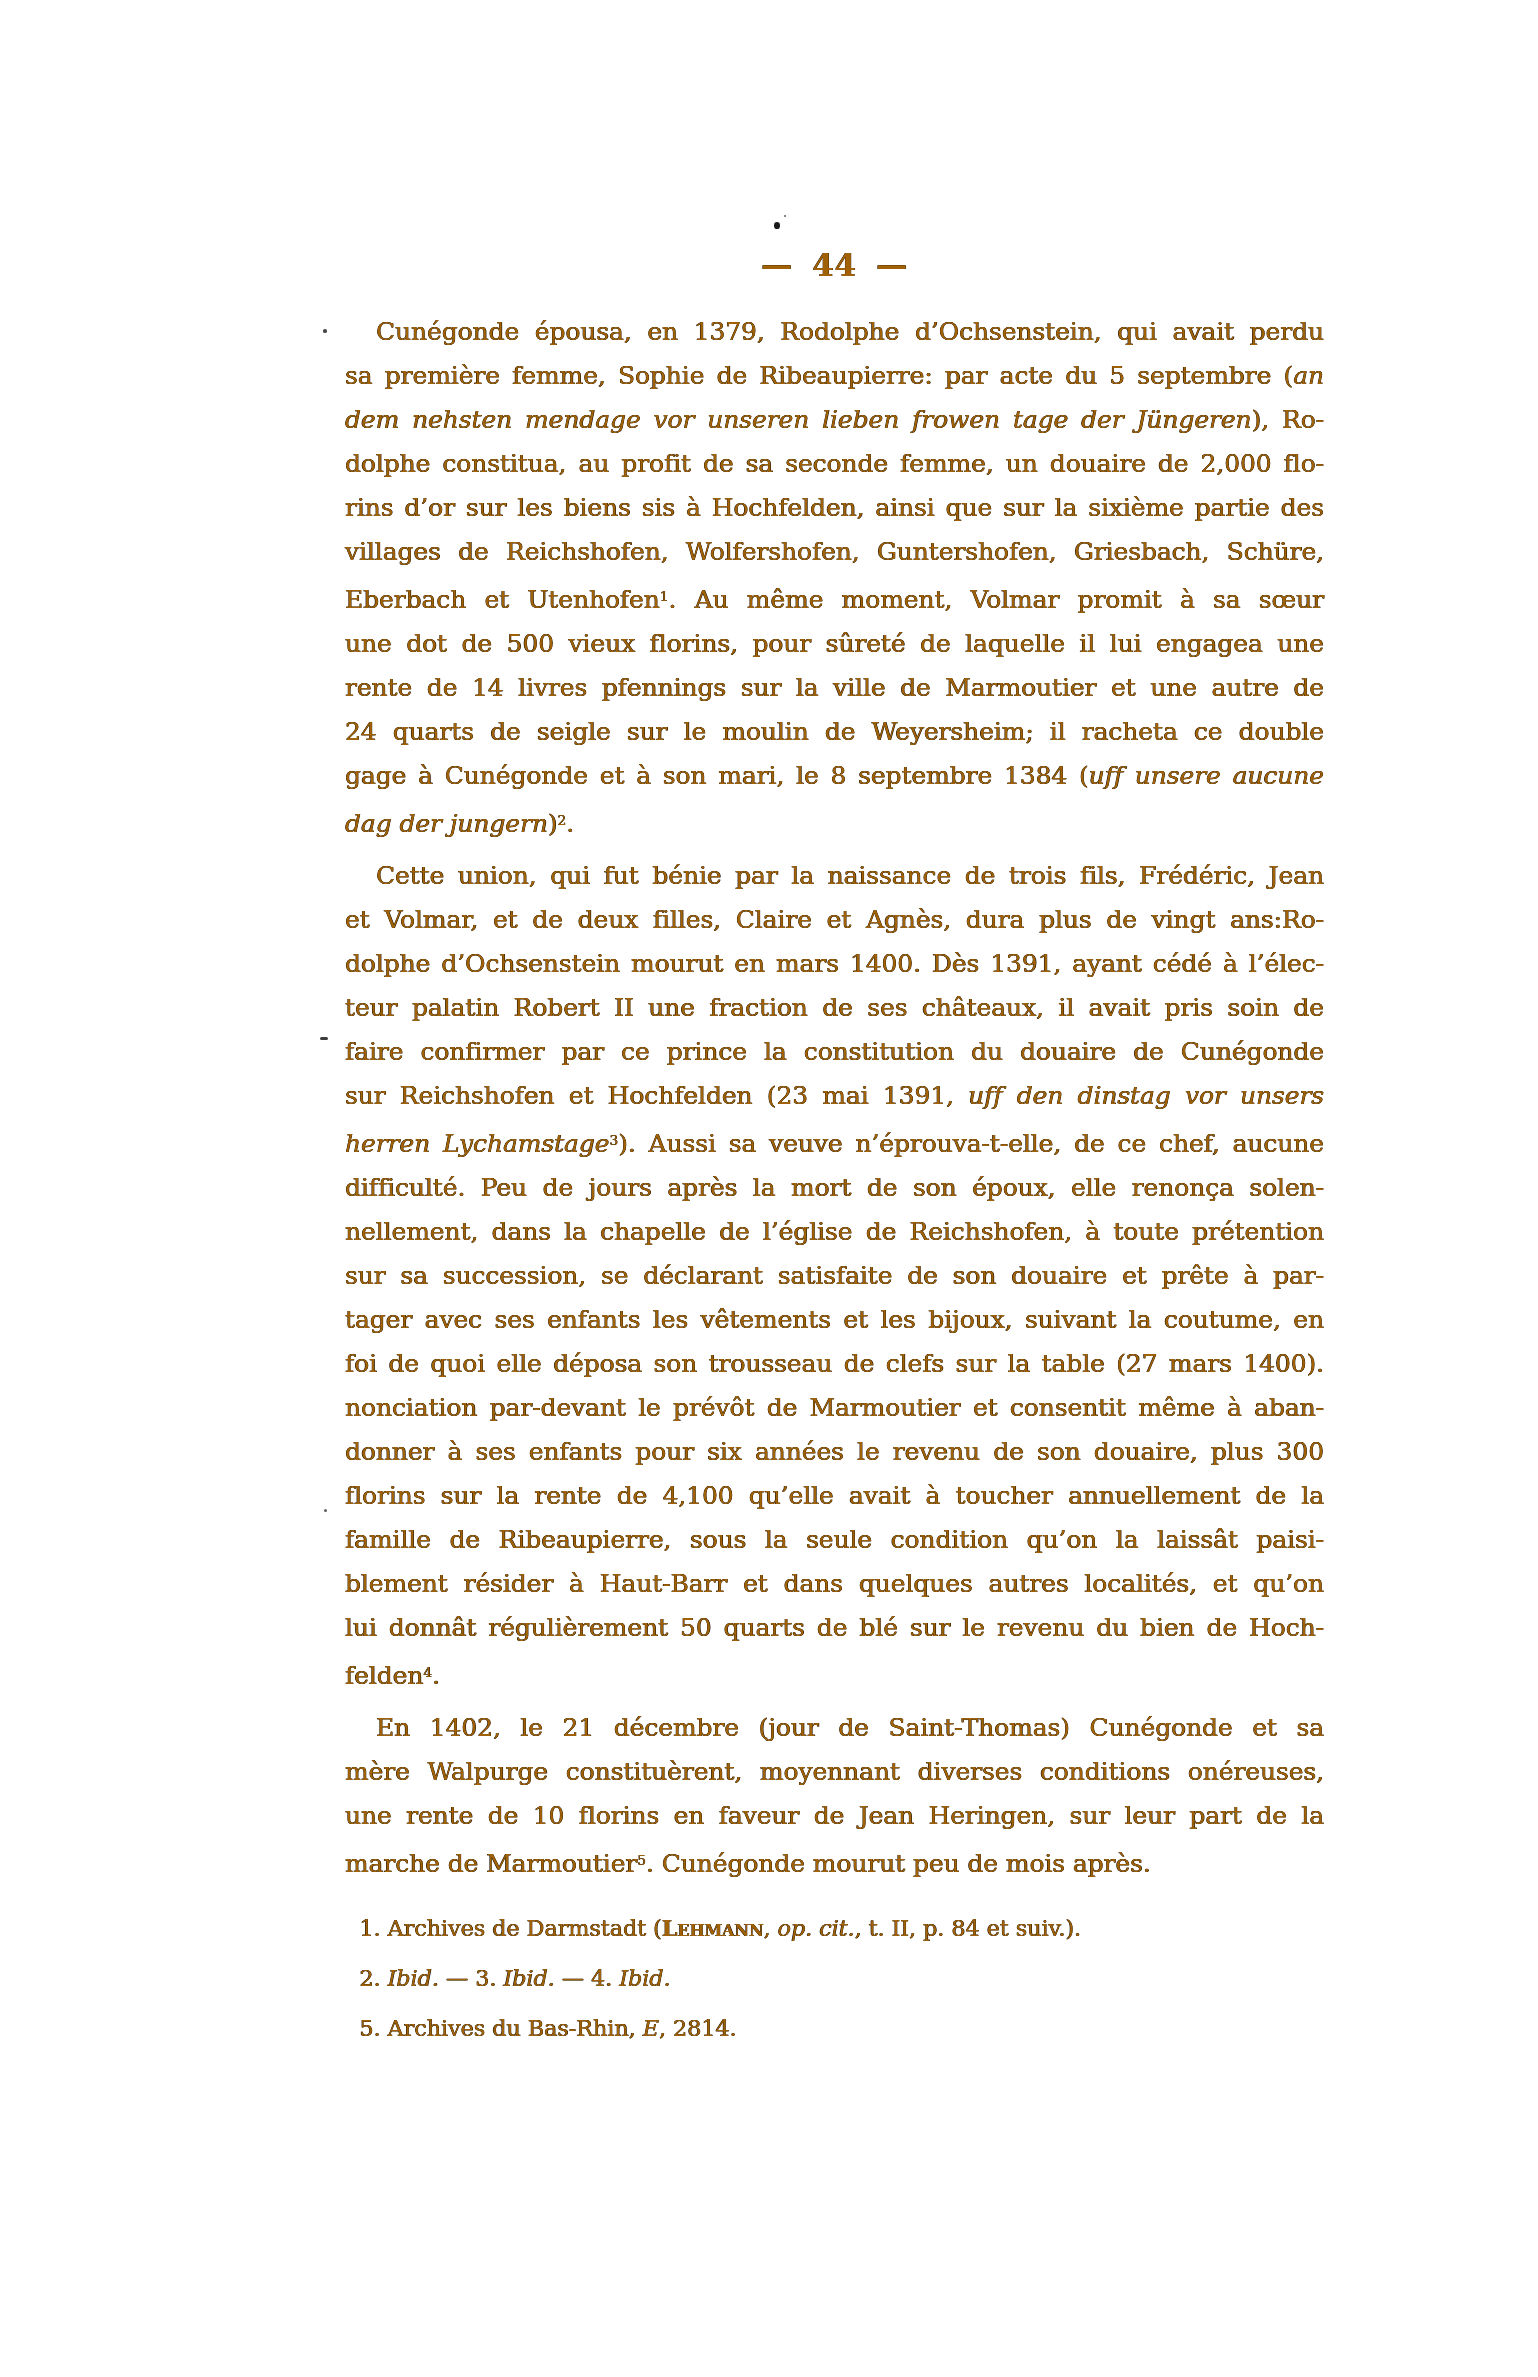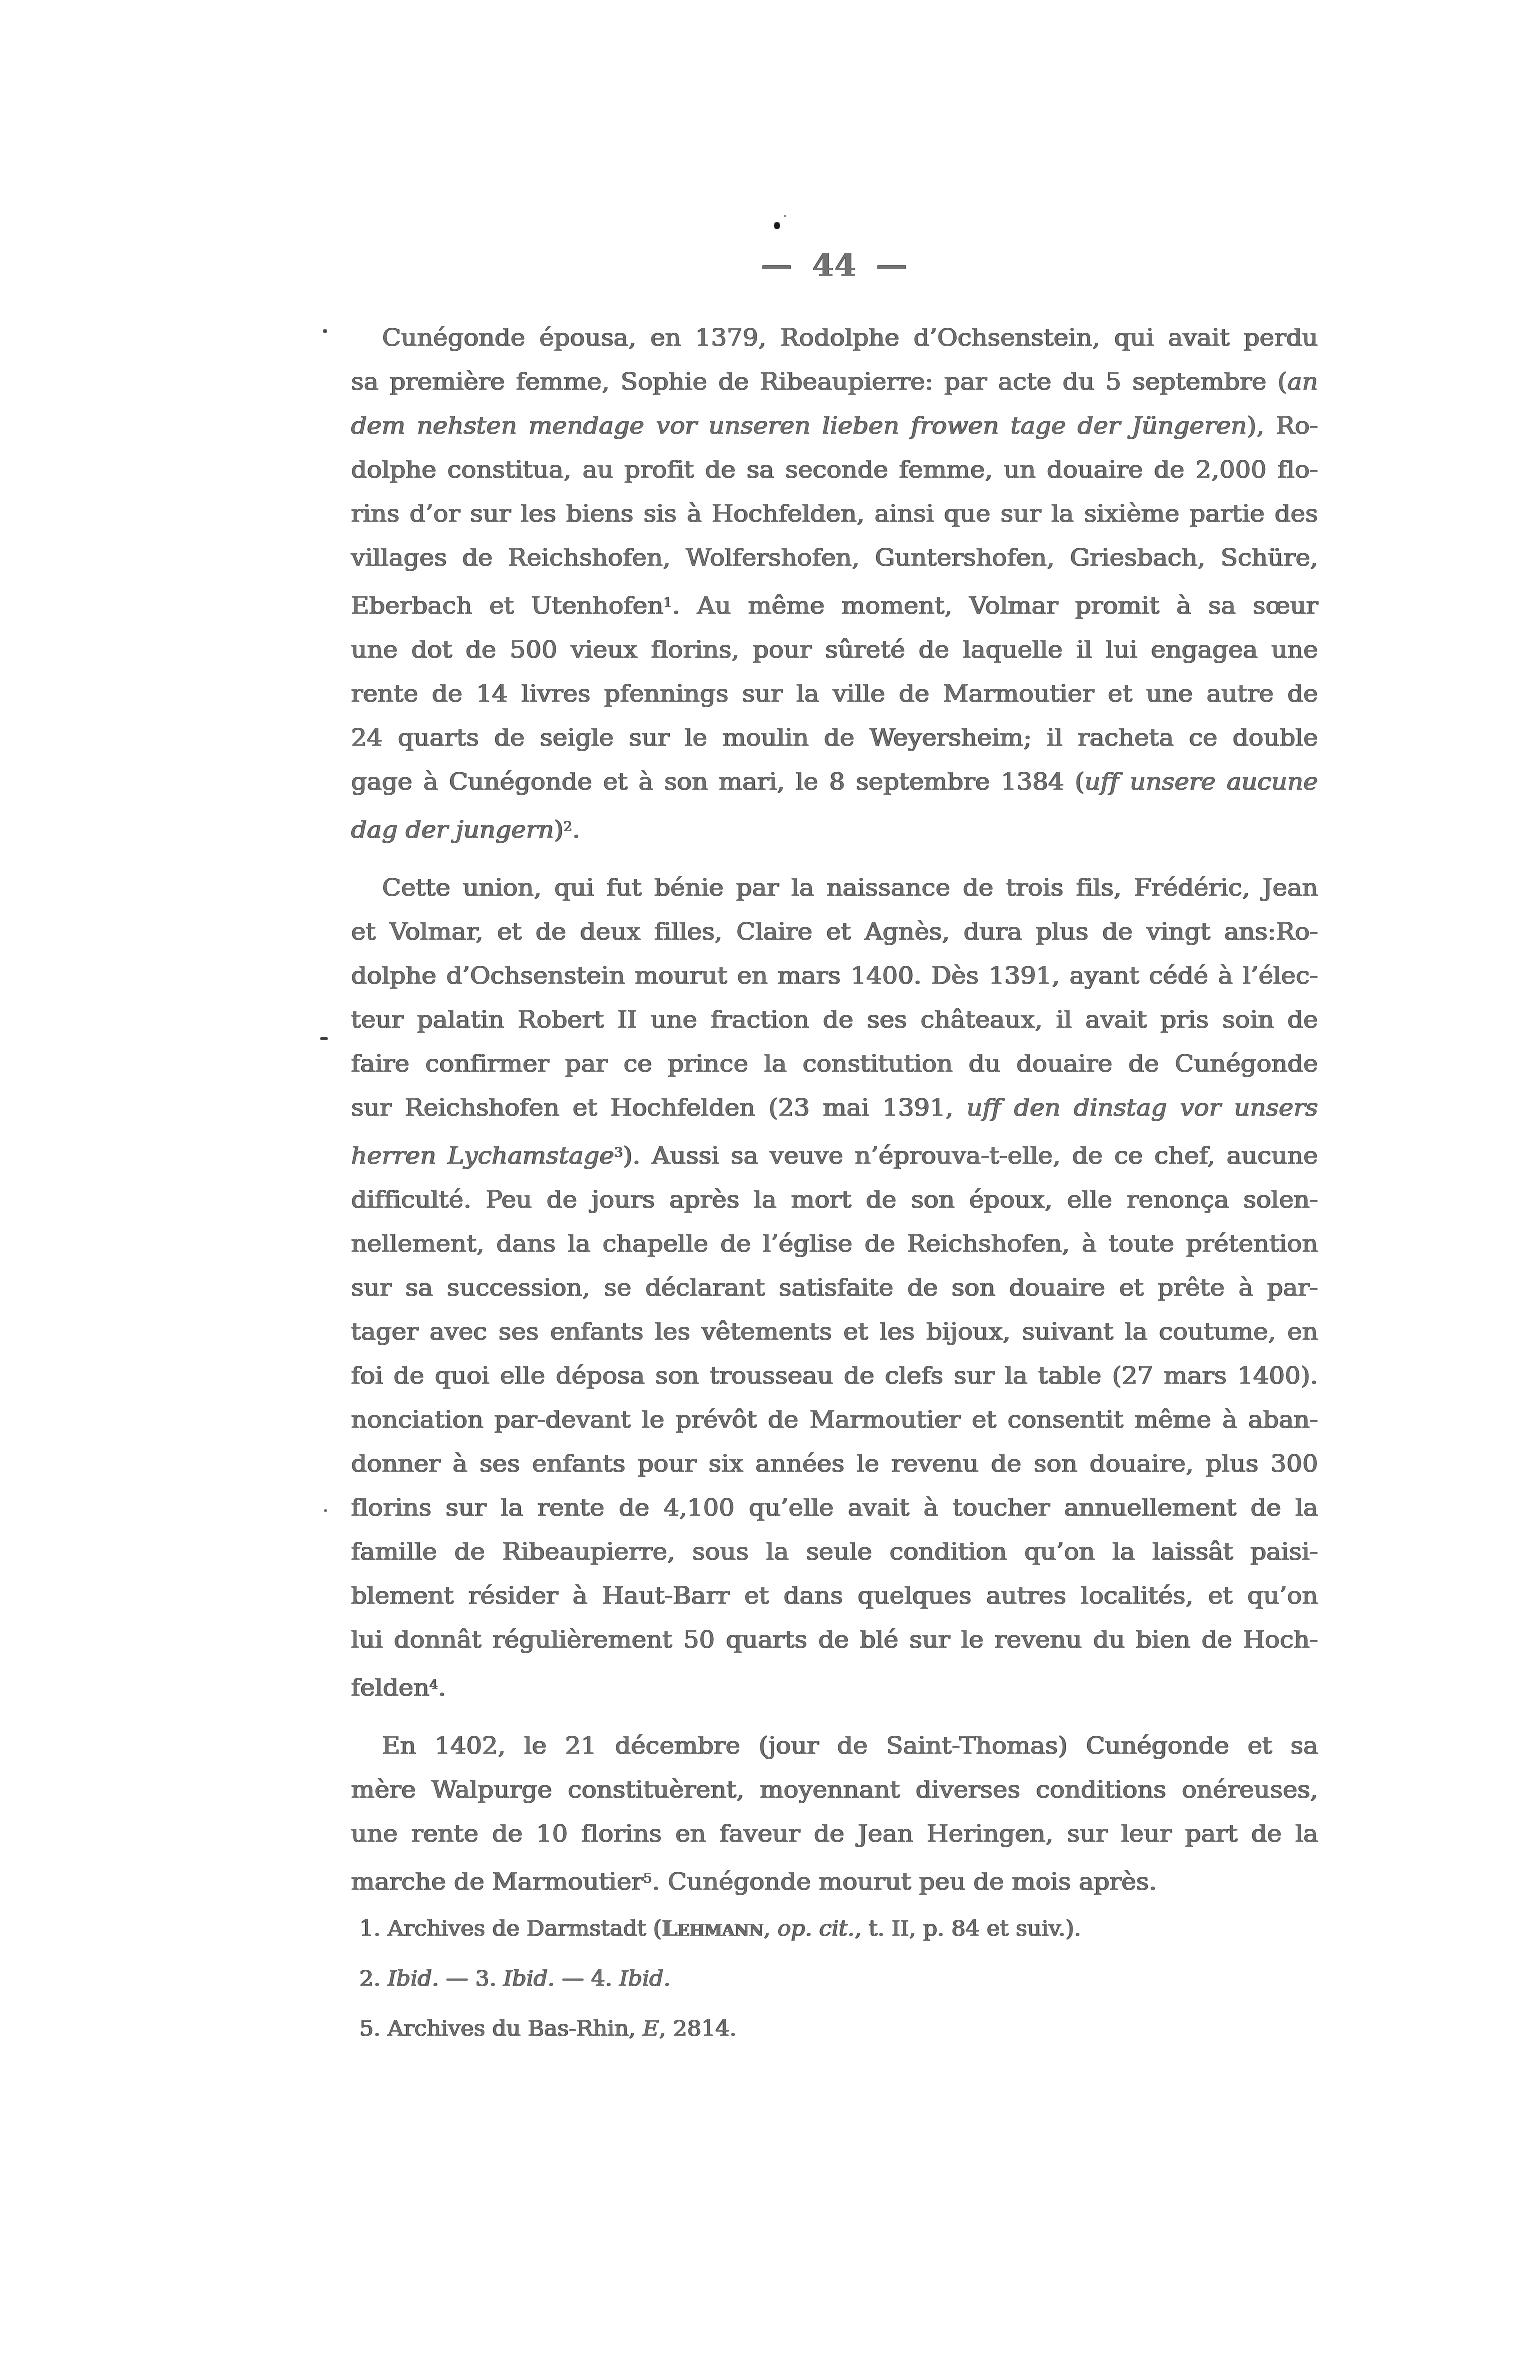--- a/index.html
+++ b/index.html
@@ -2,35 +2,35 @@
 <html style="font-size:12px"><head>
 <meta charset="utf-8">
 <title>Document</title>
 <style>
   html,body{margin:0;padding:0;background:#ffffff;}
   .page{
     position:relative;
     width:1538px;height:2377px;
     background:#ffffff;
     font-family:"DejaVu Serif","Liberation Serif",serif;
-    color:#737373;
+    color:#a16207;
     overflow:hidden;
   }
   .ink{ text-shadow:0.3px 0 0 #000, -0.3px 0 0 #000; }
   .pagenum{
     position:absolute;left:337px;top:247px;width:995px;
     text-align:center;font-size:31px;font-weight:bold;
     letter-spacing:0.7px;white-space:nowrap;
   }
   .pagenum .dash{margin:0 19.4px;font-weight:bold;}
   .bodytext{
     position:absolute;left:337px;top:302px;width:995px;
     font-size:25px;line-height:44px;letter-spacing:-0.1px;
   }
-  .para{margin:14px;}
+  .para{margin:8px;}
   .para + .para{margin-top:6px;}
   .line{
     text-align:justify;
     text-align-last:justify;
     white-space:normal;
   }
   .para .line:first-child{text-indent:31px;}
   .line.last{text-align-last:left;}
   .footnotes{
     position:absolute;left:337px;top:1903px;width:995px;

